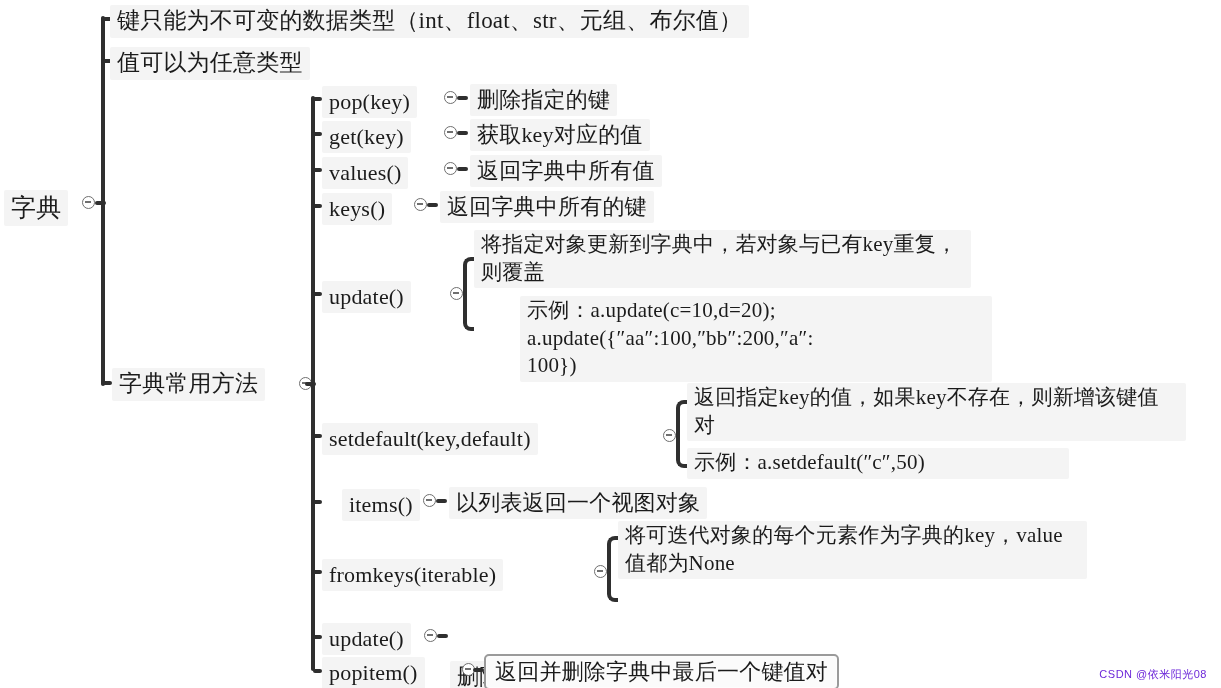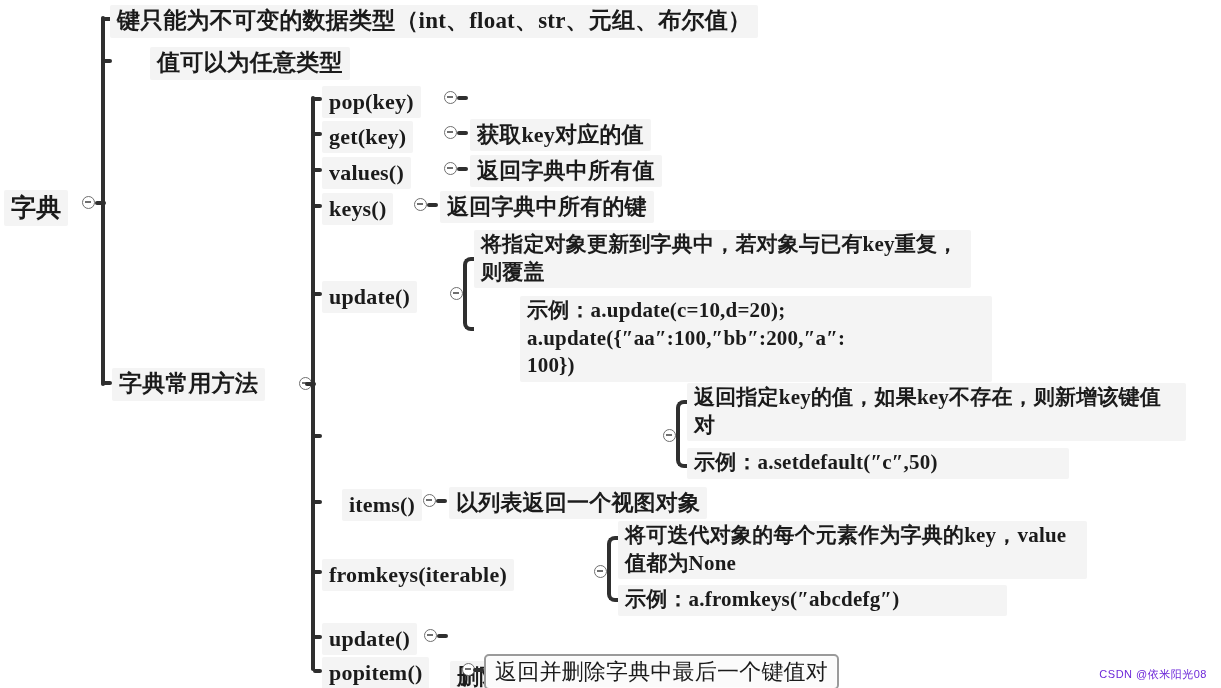--- a/index.html
+++ b/index.html
@@ -23,21 +23,21 @@
     position: absolute;
     background: #f4f4f4;
     color: #1b1b1b;
     font-family: "Liberation Serif", "DejaVu Serif", serif;
     white-space: pre;
     line-height: 1.32;
     padding: 1px 7px 2px 7px;
     border-radius: 2px;
     letter-spacing: 0.2px;
   }
-  .node.plain { background: #f4f4f4; font-weight: bold; }
+  .node.plain { background: #f4f4f4; }
   .node.wrapbox { white-space: pre-wrap; }
   .node.selected {
     background: #fbfbfb;
     border: 2px solid #9a9a9a;
     border-radius: 5px;
     padding: 1px 9px 2px 9px;
     box-shadow: 0 0 0 1px rgba(255,255,255,0.6) inset;
   }
 
   .s-root   { font-size: 25px; }
@@ -132,33 +132,34 @@
   <div class="stub" style="left:95px; top:201px;"></div>
 
   <div class="rail round-top round-bot" style="left:101px; top:17px; height:368px;"></div>
 
   <div class="tick" style="left:103px; top:17px;"></div>
   <div class="tick" style="left:103px; top:59px;"></div>
   <div class="tick" style="left:103px; top:381px;"></div>
 
   <div class="node plain s-l1" style="left:110px; top:5px;">键只能为不可变的数据类型（int、float、str、元组、布尔值）</div>
 
-  <div class="node plain s-l1" style="left:110px; top:47px;margin-left:40px;">值可以为任意类型</div>
+  <div class="node plain s-l1" style="left:110px; top:47px;">值可以为任意类型</div>
 
   <div class="node plain s-l1" style="left:112px; top:368px;">字典常用方法</div>
 
   <div class="knob" style="left:299px; top:377px;"></div>
   <div class="stub" style="left:305px; top:382px;"></div>
 
   <div class="rail round-top round-bot" style="left:311px; top:97px; height:573px;"></div>
 
   <div class="tick" style="left:313px; top:97px;"></div>
   <div class="node plain s-leaf" style="left:322px; top:86px;">pop(key)</div>
   <div class="knob" style="left:444px; top:91px;"></div>
   <div class="stub" style="left:457px; top:96px;"></div>
+  <div class="node plain s-leaf" style="left:470px; top:84px;">删除指定的键</div>
 
   <div class="tick" style="left:313px; top:132px;"></div>
   <div class="node plain s-leaf" style="left:322px; top:121px;">get(key)</div>
   <div class="knob" style="left:444px; top:126px;"></div>
   <div class="stub" style="left:457px; top:131px;"></div>
   <div class="node plain s-leaf" style="left:470px; top:119px;">获取key对应的值</div>
 
   <div class="tick" style="left:313px; top:168px;"></div>
   <div class="node plain s-leaf" style="left:322px; top:157px;">values()</div>
   <div class="knob" style="left:444px; top:162px;"></div>
@@ -174,37 +175,37 @@
   <div class="tick" style="left:313px; top:292px;"></div>
   <div class="node plain s-leaf" style="left:322px; top:281px;">update()</div>
   <div class="knob" style="left:450px; top:287px;"></div>
   <div class="bracket" style="left:463px; top:257px; height:74px;"></div>
   <div class="node plain wrapbox s-detail" style="left:474px; top:230px; width:497px;">将指定对象更新到字典中，若对象与已有key重复，则覆盖</div>
   <div class="node plain wrapbox s-detail" style="left:474px; top:296px; width:472px;margin-left:46px;">示例：a.update(c=10,d=20);
 a.update({″aa″:100,″bb″:200,″a″:
 100})</div>
 
   <div class="tick" style="left:313px; top:434px;"></div>
+  <div class="node plain s-leaf" style="left:322px; top:423px;">setdefault(key,default)</div>
   <div class="knob" style="left:663px; top:429px;"></div>
   <div class="bracket" style="left:676px; top:400px; height:68px;"></div>
   <div class="node plain wrapbox s-detail" style="left:687px; top:383px; width:499px;">返回指定key的值，如果key不存在，则新增该键值对</div>
   <div class="node plain wrapbox s-detail" style="left:687px; top:448px; width:382px;">示例：a.setdefault(″c″,50)</div>
 
   <div class="tick" style="left:313px; top:500px;"></div>
   <div class="node plain s-leaf" style="left:322px; top:489px;margin-left:20px;">items()</div>
   <div class="knob" style="left:423px; top:494px;"></div>
   <div class="stub" style="left:436px; top:499px;"></div>
   <div class="node plain s-leaf" style="left:449px; top:487px;">以列表返回一个视图对象</div>
 
   <div class="tick" style="left:313px; top:570px;"></div>
   <div class="node plain s-leaf" style="left:322px; top:559px;">fromkeys(iterable)</div>
   <div class="knob" style="left:594px; top:565px;"></div>
   <div class="bracket" style="left:607px; top:536px; height:66px;"></div>
   <div class="node plain wrapbox s-detail" style="left:618px; top:521px; width:469px;">将可迭代对象的每个元素作为字典的key，value值都为None</div>
-  <div class="node plain wrapbox s-detail" style="left:618px; top:585px; width:389px;">示例：a.fromkeys(″abcdefg″)</div>
 
   <div class="tick" style="left:313px; top:635px;"></div>
   <div class="node plain s-leaf" style="left:322px; top:623px;">update()</div>
   <div class="knob" style="left:424px; top:629px;"></div>
   <div class="stub" style="left:437px; top:634px;"></div>
   <div class="node plain s-leaf" style="left:450px; top:621px;margin-top:40px;">删除字典内所有元素</div>
 
   <div class="tick" style="left:313px; top:669px;"></div>
   <div class="node plain s-leaf" style="left:322px; top:657px;">popitem()</div>
   <div class="knob" style="left:462px; top:663px;"></div>

